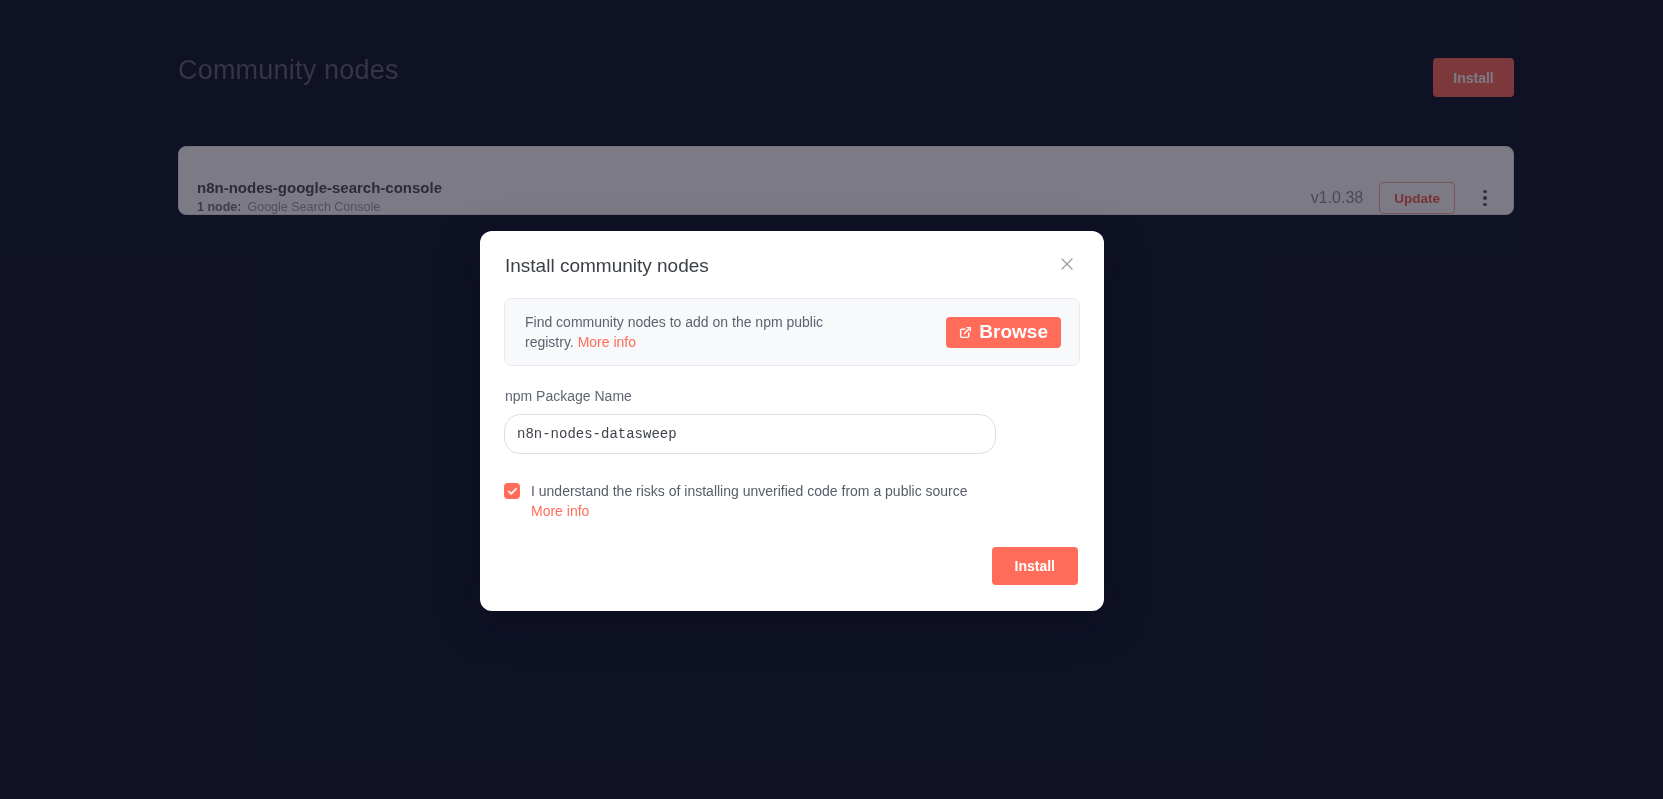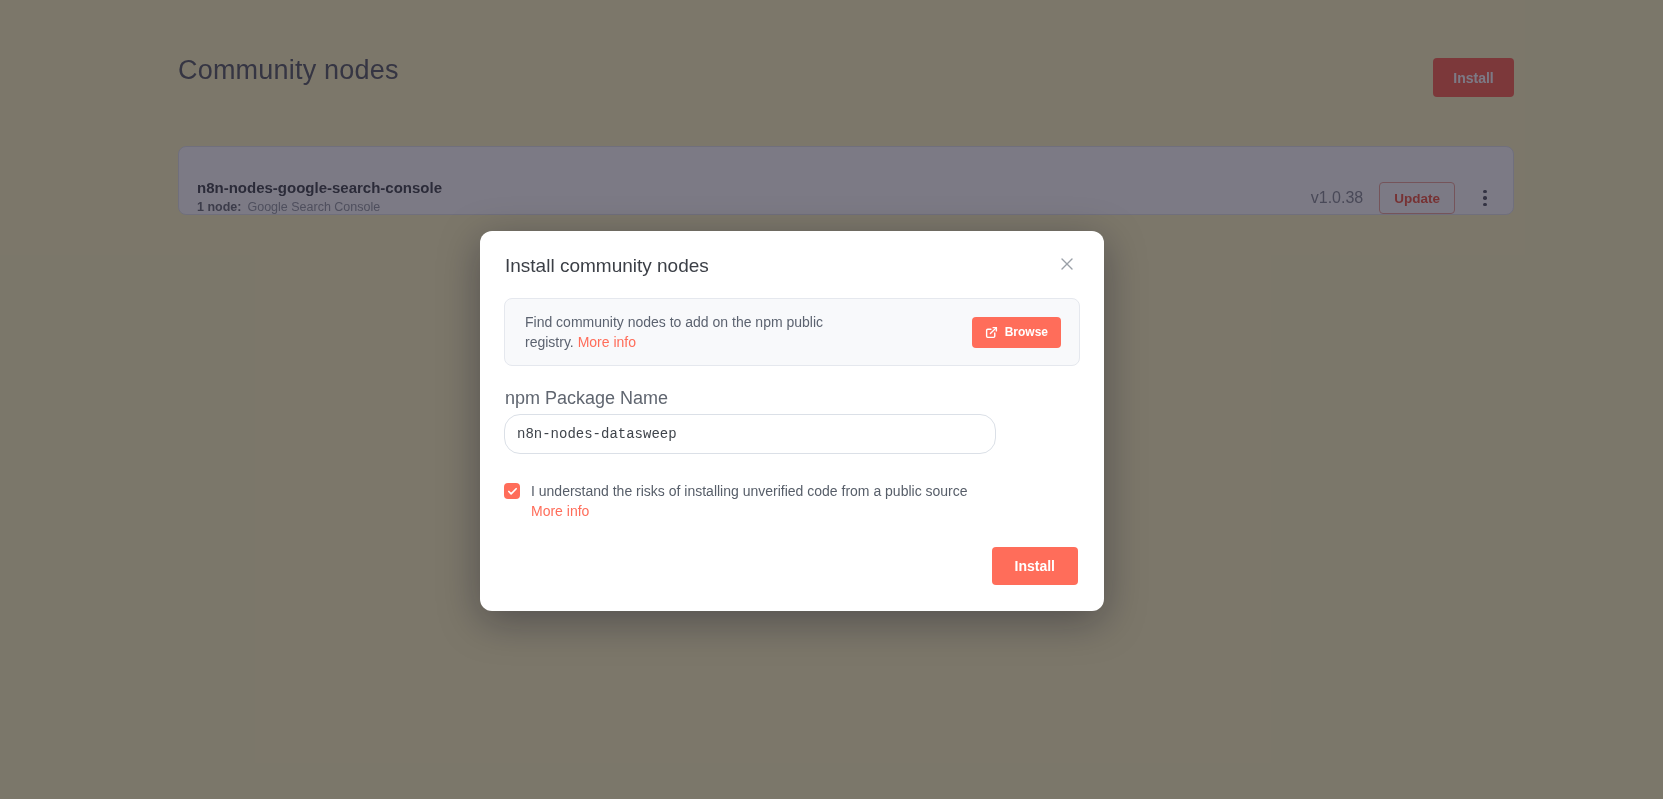--- a/index.html
+++ b/index.html
@@ -1,19 +1,19 @@
 <!DOCTYPE html>
 <html><head>
 <meta charset="utf-8">
 <style>
   * { margin:0; padding:0; box-sizing:border-box; }
   html,body { width:1663px; height:799px; }
   body { font-family:"Liberation Sans", sans-serif; }
 
-  .screen { position:relative; width:1663px; height:799px; background:#fef9c3; overflow:hidden; }
+  .screen { position:relative; width:1663px; height:799px; background:#0f172a; overflow:hidden; }
 
   
   .page-title { position:absolute; left:178px; top:55px; font-size:27px; font-weight:500; color:#63666d; letter-spacing:.2px; }
 
   .btn { display:inline-flex; align-items:center; justify-content:center; border:none; cursor:pointer; font-family:inherit; }
   .btn-primary { background:#ff6d5a; color:#ffffff; font-weight:600; border-radius:4px; }
 
   .top-install { position:absolute; left:1433px; top:58px; width:81px; height:39px; font-size:14px; }
 
   .package-card { position:absolute; left:178px; top:146px; width:1336px; height:69px;
@@ -37,23 +37,23 @@
     background:#ffffff; border-radius:12px; box-shadow:0 10px 40px rgba(10,10,30,.35); }
   .modal-title { position:absolute; left:25px; top:24px; font-size:19px; font-weight:500; color:#3b3f46; }
   .modal-close { position:absolute; top:22px; right:26px; width:22px; height:22px; background:transparent; border:none; cursor:pointer;
     display:flex; align-items:center; justify-content:center; }
 
   .callout { position:absolute; left:24px; right:24px; top:67px; height:68px;
     background:#f8f9fb; border:1px solid #e5e8ee; border-radius:8px;
     display:flex; align-items:center; justify-content:space-between; padding:0 18px 0 20px; }
   .callout-text { width:332px; font-size:14px; line-height:1.45; color:#5c6370; }
   .link { color:#ff6d5a; text-decoration:none; cursor:pointer; }
-  .btn-browse { height:31px; padding:0 13px; font-size:12px; gap:7px; }
+  .btn-browse { height:31px; padding:0 13px; font-size:19px; gap:7px; }
 
-  .field-label { position:absolute; left:25px; top:157px; font-size:18px; color:#606670; }
+  .field-label { position:absolute; left:25px; top:157px; font-size:14px; color:#606670; }
   .field-input { position:absolute; left:24px; right:24px; top:183px; height:40px;
     border:1px solid #dbe0e7; border-radius:16px; padding:0 12px; font-size:14px; color:#3f444b;
     font-family:Liberation Mono, monospace; background:#ffffff; outline:none; width:492px; }
 
   .check-row { position:absolute; left:24px; top:251px; width:492px; display:flex; gap:11px; align-items:flex-start; }
   .checkbox { flex:0 0 auto; width:16px; height:16px; margin-top:1px; border-radius:4px; background:#ff6d5a; border:none; cursor:pointer;
     display:flex; align-items:center; justify-content:center; }
   .check-text { flex:1; min-width:0; font-size:14px; line-height:19.5px; color:#575e69; }
   .check-line1 { display:block; white-space:nowrap; overflow:hidden; }
 

